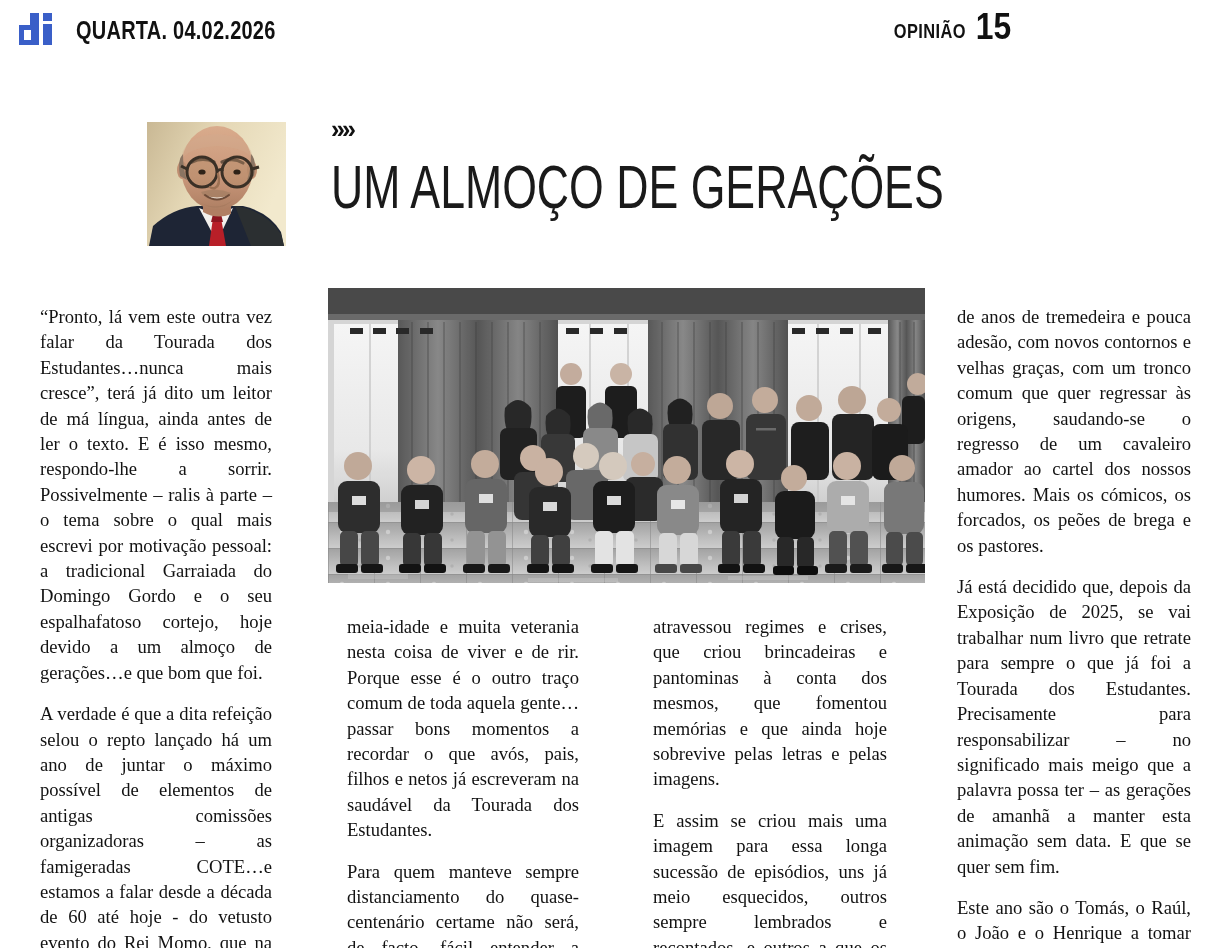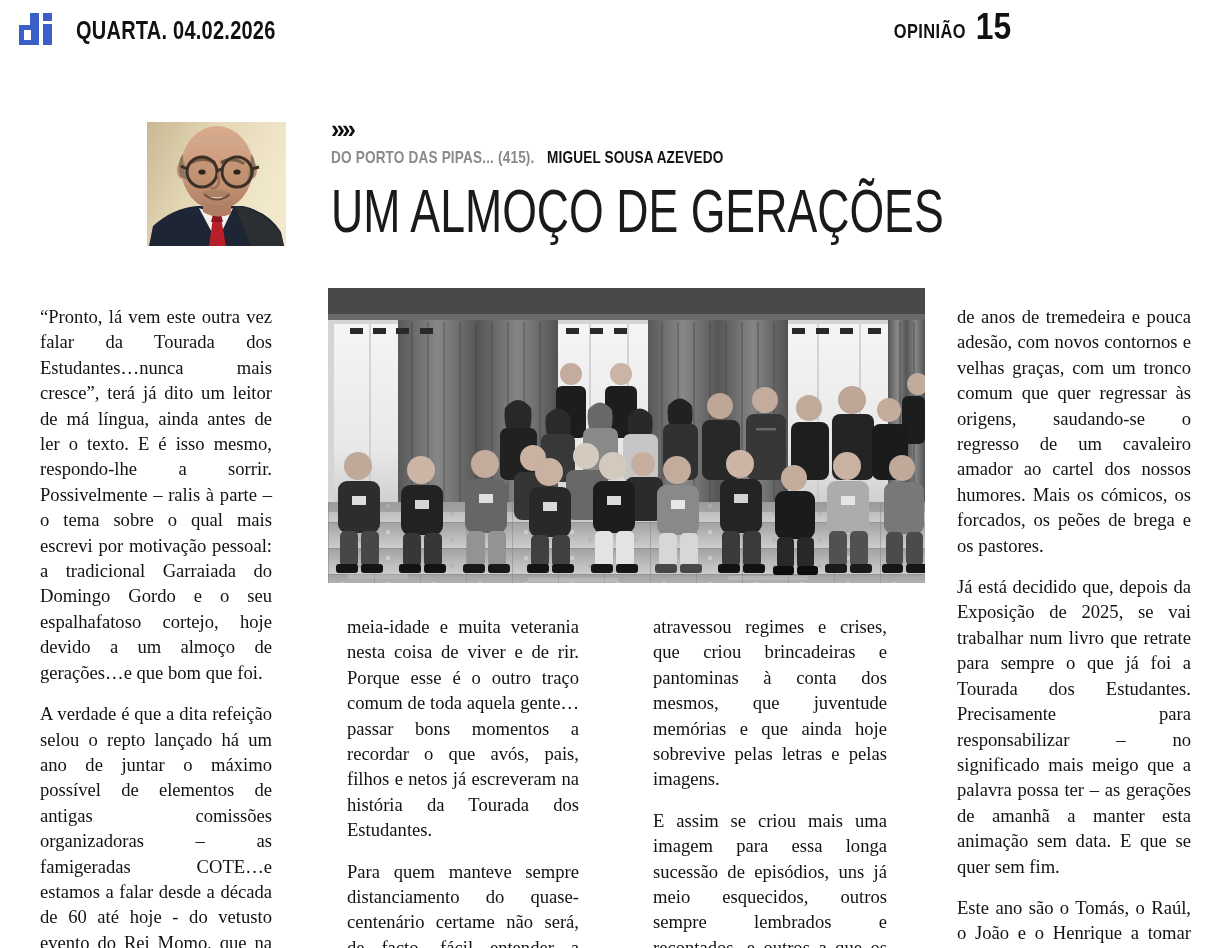--- a/index.html
+++ b/index.html
@@ -240,23 +240,20 @@
     <path d="M58 73 q12 8 24 0 q-12 5 -24 0 z" fill="#f0e4da"></path>
     <path d="M58 73 q12 9 24 0" stroke="#6d4b38" stroke-width="2" fill="none" stroke-linecap="round"></path>
 
     <path d="M52 80 q18 10 34 -2 q-14 14 -34 2 z" fill="#9b7358" opacity="0.45"></path>
   </svg>
 </div>
 
 <div id="article-header">
   <div id="kicker-chevrons">»»</div>
 
-  <div id="kicker-line">
-    <span class="kicker-topic">DO PORTO DAS PIPAS... (415).</span><span class="kicker-author">MIGUEL SOUSA AZEVEDO</span>
-  </div>
 
   <h1 id="headline">UM ALMOÇO DE GERAÇÕES</h1>
 </div>
 
 <div id="group-photo">
   <svg width="597" height="295" viewBox="0 0 597 295">
     <defs>
       <linearGradient id="win" x1="0" y1="0" x2="0" y2="1">
         <stop offset="0%" stop-color="#ffffff"></stop>
         <stop offset="70%" stop-color="#f2f2f2"></stop>
@@ -511,26 +508,26 @@
   </svg>
 </div>
 
 <div class="column" id="col-1">
   <p>“Pronto, lá vem este outra vez falar da Tourada dos Estudantes…nunca mais cresce”, terá já dito um leitor de má língua, ainda antes de ler o texto. E é isso mesmo, respondo-lhe a sorrir. Possivelmente – ralis à parte – o tema sobre o qual mais escrevi por motivação pessoal: a tradicional Garraiada do Domingo Gordo e o seu espalhafatoso cortejo, hoje devido a um almoço de gerações…e que bom que foi.</p>
   <p>A verdade é que a dita refeição selou o repto lançado há um ano de juntar o máximo possível de elementos de antigas comissões organizadoras – as famigeradas COTE…e estamos a falar desde a década de 60 até hoje - do vetusto evento do Rei Momo, que na nossa terra pôs os “profissionais do estudo” a cruzar as graças do Carnaval com o gosto pela Festa Brava.</p>
   <p>A coisa correu tão bem, que ficou combinado repetir o repasto – e isso aconteceu com o grupo que a imagem mostra -, novamente numa saudável mescla de juventude,</p>
 </div>
 
 <div class="column" id="col-2">
-  <p>meia-idade e muita veterania nesta coisa de viver e de rir. Porque esse é o outro traço comum de toda aquela gente…passar bons momentos a recordar o que avós, pais, filhos e netos já escreveram na história da Tourada dos Estudantes.</p>
+  <p>meia-idade e muita veterania nesta coisa de viver e de rir. Porque esse é o outro traço comum de toda aquela gente…passar bons momentos a recordar o que avós, pais, filhos e netos já escreveram na saudável da Tourada dos Estudantes.</p>
   <p>Para quem manteve sempre distanciamento do quase-centenário certame não será, de facto, fácil entender a mística que o mesmo encerra. Que perdura pelas décadas, com altos e baixos nos seus sucessos, mas sempre mantendo viva a chama que</p>
 </div>
 
 <div class="column" id="col-3">
-  <p>atravessou regimes e crises, que criou brincadeiras e pantominas à conta dos mesmos, que juventude memórias e que ainda hoje sobrevive pelas letras e pelas imagens.</p>
+  <p>atravessou regimes e crises, que criou brincadeiras e pantominas à conta dos mesmos, que fomentou memórias e que ainda hoje sobrevive pelas letras e pelas imagens.</p>
   <p>E assim se criou mais uma imagem para essa longa sucessão de episódios, uns já meio esquecidos, outros sempre lembrados e recontados, e outros a que os tempos terão acrescentado algum tempero, mas que fazem já parte dos anais da Garraiada. Sem trocadilhos nem emendas.</p>
 
 </div>
 
 <div class="column" id="col-4">
   <p>de anos de tremedeira e pouca adesão, com novos contornos e velhas graças, com um tronco comum que quer regressar às origens, saudando-se o regresso de um cavaleiro amador ao cartel dos nossos humores. Mais os cómicos, os forcados, os peões de brega e os pastores.</p>
   <p>Já está decidido que, depois da Exposição de 2025, se vai trabalhar num livro que retrate para sempre o que já foi a Tourada dos Estudantes. Precisamente para responsabilizar – no significado mais meigo que a palavra possa ter – as gerações de amanhã a manter esta animação sem data. E que se quer sem fim.</p>
   <p>Este ano são o Tomás, o Raúl, o João e o Henrique a tomar conta do festim. Para o ano serão outros…e haverá novos almoços, saudades e olhos brilhantes. Porque fazer por gosto até cansa…mas consola, como se diz por cá. (que) Viva a Tourada dos Estudantes!</p>
 
 </div>

